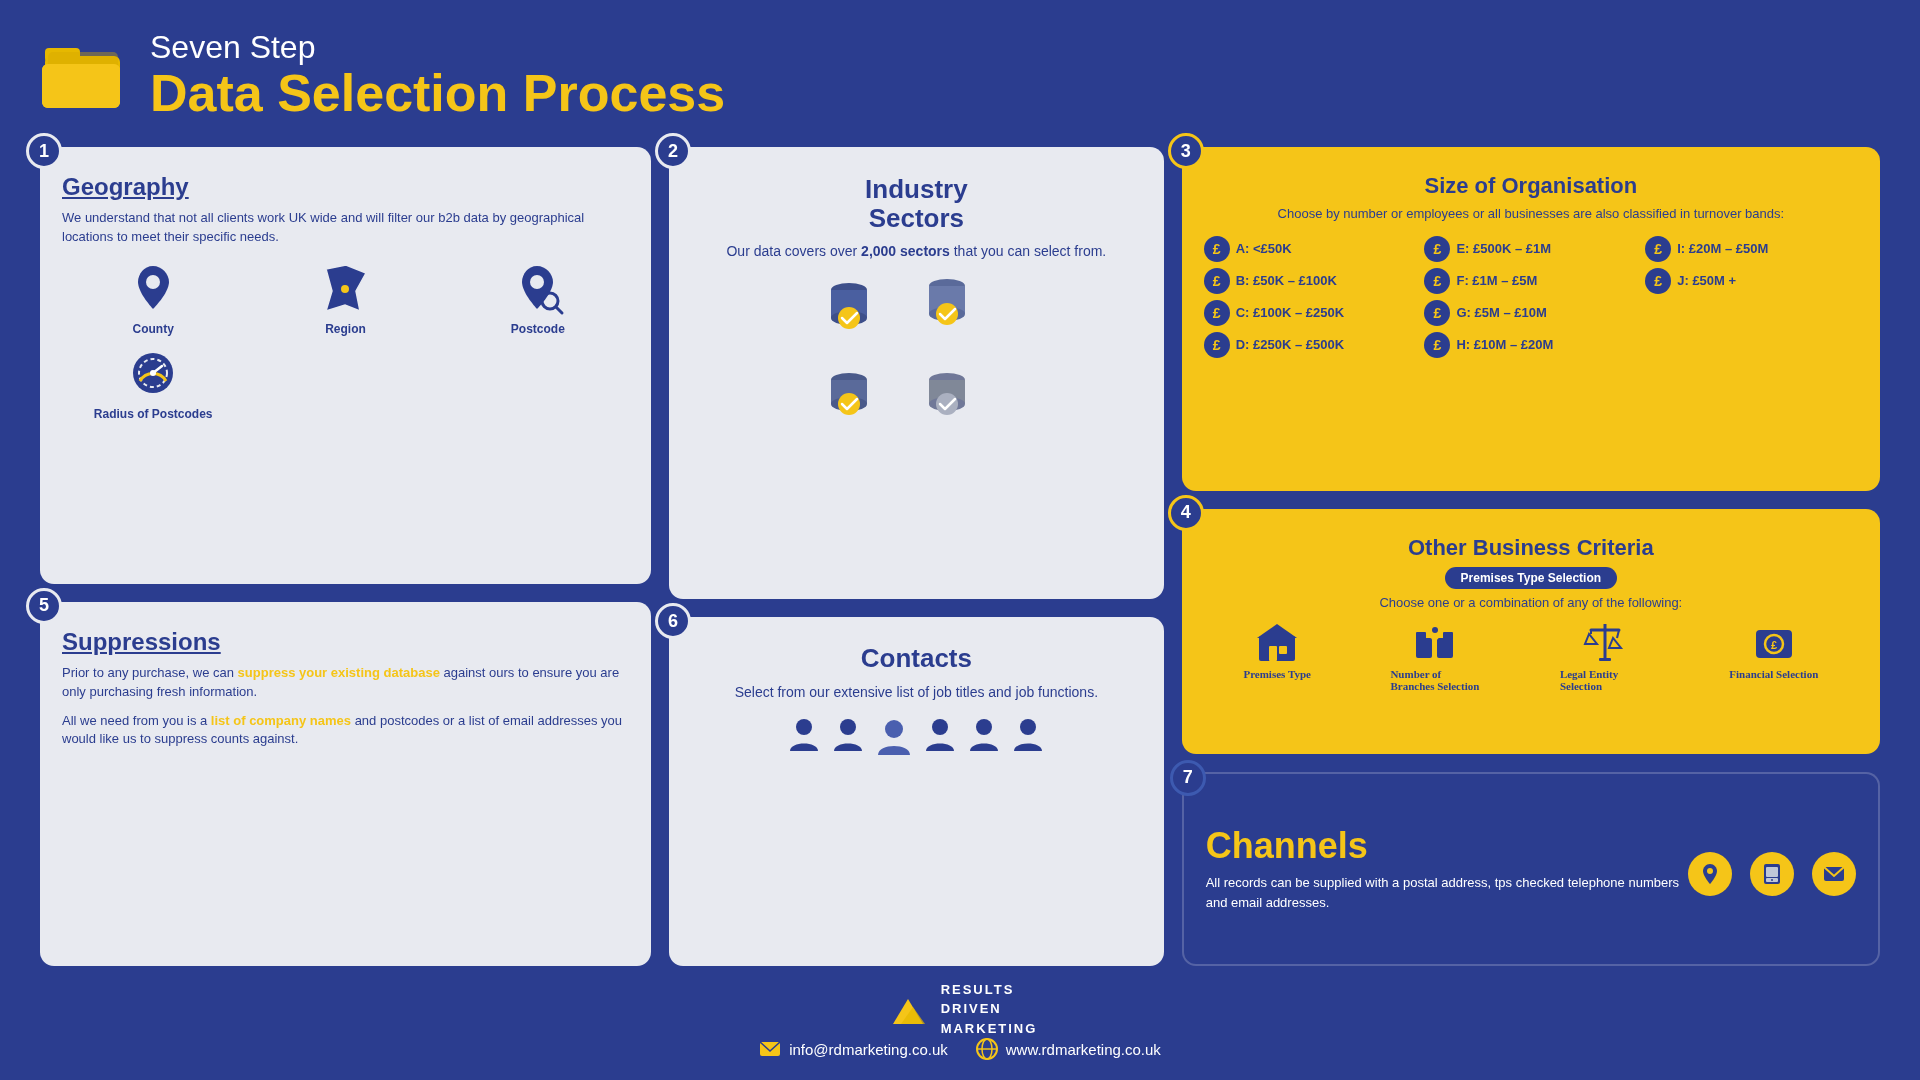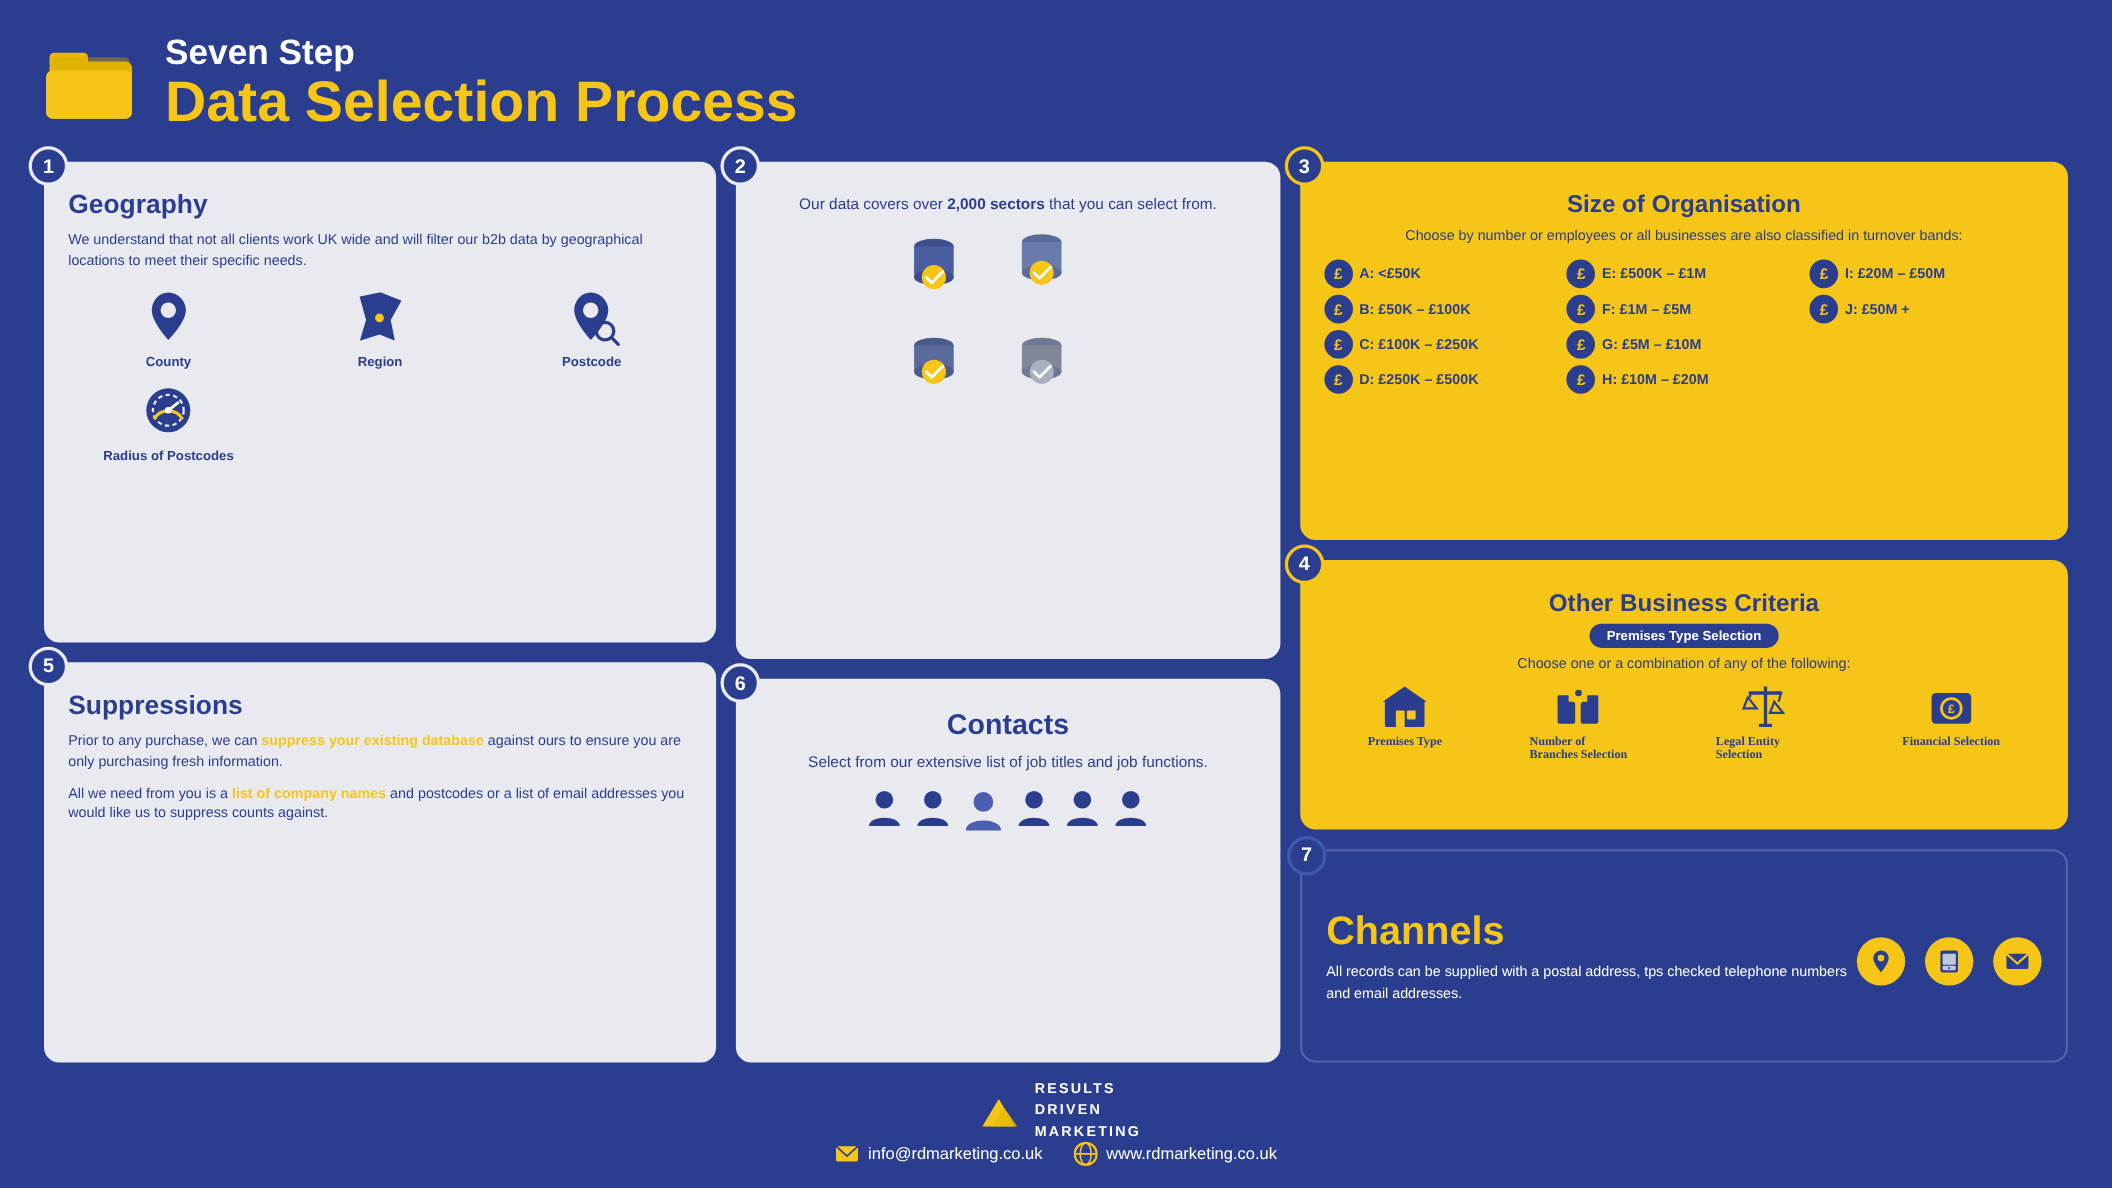--- a/index.html
+++ b/index.html
@@ -36,21 +36,21 @@
       width: 90px;
       height: 75px;
     }
     .header-text {
       display: flex;
       flex-direction: column;
     }
     .header-subtitle {
       color: white;
       font-size: 32px;
-      font-weight: 700;
+      font-weight: 400;
       line-height: 1.1;
     }
     .header-title {
       color: #f5c518;
       font-size: 52px;
       font-weight: 900;
       line-height: 1.1;
     }
 
     .card {
@@ -99,20 +99,21 @@
       font-size: 18px;
       border: 3px solid #f5c518;
     }
 
     .card-title {
       color: #2b3d8f;
       font-size: 24px;
       font-weight: 900;
       margin-bottom: 8px;
       margin-top: 4px;
+      text-decoration: underline;
     }
     .card-title-yellow {
       color: #2b3d8f;
       font-size: 24px;
       font-weight: 900;
       text-align: center;
       margin-bottom: 6px;
     }
     .card-body {
       color: #2b3d8f;
@@ -460,20 +461,21 @@
         </div>
       </div>
 
     </div>
 
     <div style="flex: 0.85; display: flex; flex-direction: column; gap: 18px;">
 
       <div class="card-industry" style="flex: 1;">
         <div class="step-badge">2</div>
         <div style="margin-top: 10px;">
+          <div class="industry-title">Industry<br>Sectors</div>
           <div class="industry-body">
             <span>Our data covers over </span><strong>2,000 sectors</strong><span> that you can select from.</span>
           </div>
         </div>
 
         <div class="db-icons">
           <svg width="80" height="80" viewBox="0 0 80 80">
 
             <ellipse cx="22" cy="14" rx="18" ry="7" fill="#3d4f8a"></ellipse>
             <rect x="4" y="14" width="36" height="28" fill="#4a5fa0"></rect>

